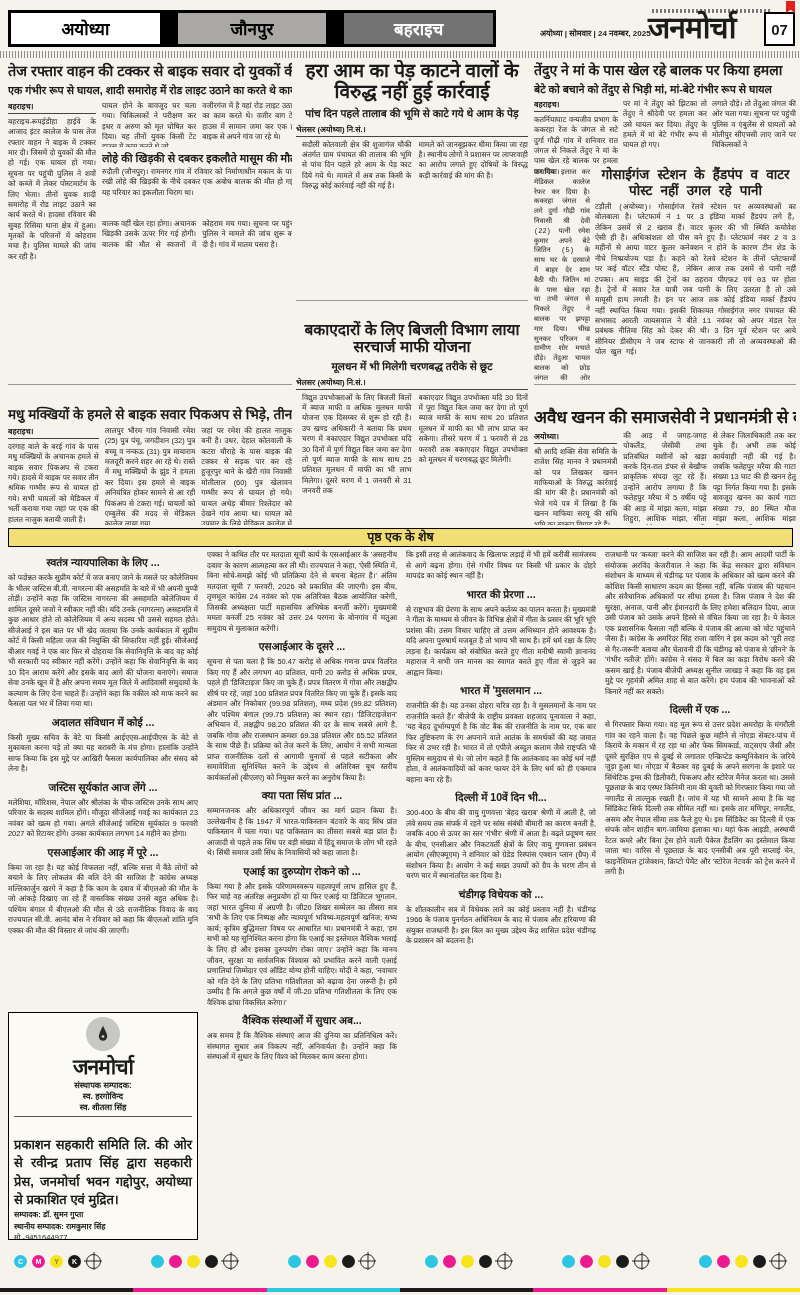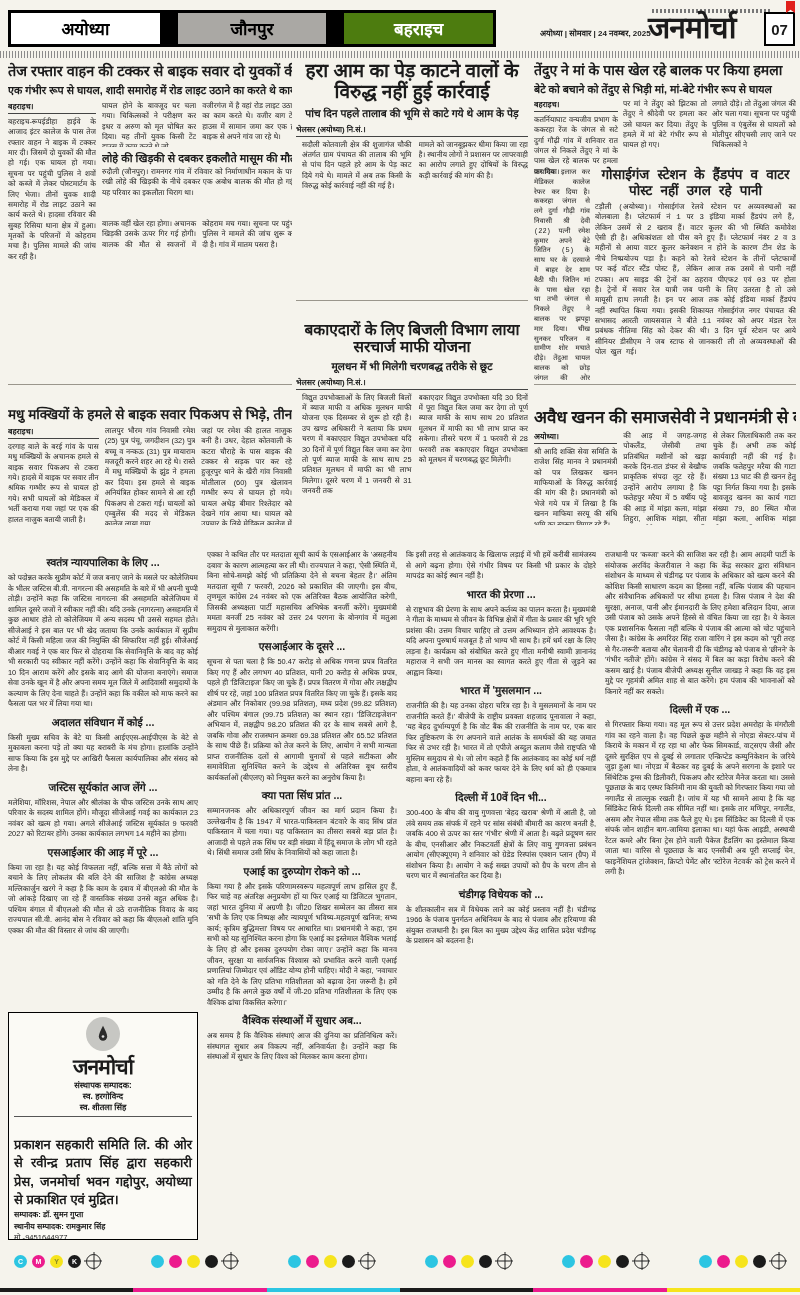--- a/index.html
+++ b/index.html
@@ -13,21 +13,21 @@
   html,body{background:#d8d6d0;}
   body{font-family:"Liberation Sans","DejaVu Sans",sans-serif;color:var(--ink);}
   .page{position:relative;width:800px;height:1295px;background:var(--paper);overflow:hidden;margin:0 auto;}
   .abs{position:absolute;}
 
   
   .city-bar{left:8px;top:10px;width:488px;height:37px;background:#000;display:flex;gap:18px;padding:3px;}
   .city{flex:1;display:flex;align-items:center;justify-content:center;font-weight:bold;font-size:17px;}
   .city.c1{background:#fff;color:#000;}
   .city.c2{background:#aaa8a4;color:#000;}
-  .city.c3{background:#4d7c0f;color:#fff;}
+  .city.c3{background:#737373;color:#fff;}
   .edition-line{left:540px;top:27px;width:110px;font-size:8px;font-weight:bold;white-space:nowrap;}
   .tagline-strip{left:652px;top:9px;width:118px;height:4px;
     background:repeating-linear-gradient(90deg,#777 0 2px,transparent 2px 4px);}
   .masthead-name{left:648px;top:13px;font-size:30px;font-weight:bold;letter-spacing:-1px;line-height:1;}
   .page-box{left:764px;top:12px;width:31px;height:34px;border:2px solid #000;background:#fff;
     display:flex;align-items:center;justify-content:center;font-weight:bold;font-size:15px;}
   .flag{left:786px;top:1px;width:9px;height:12px;background:var(--flagred);
     clip-path:polygon(0 0,100% 0,100% 100%,50% 72%,0 100%);}
   .reg-strip{left:0;top:51px;width:800px;height:7px;
     background:repeating-linear-gradient(90deg,#8b8b8b 0 1px,transparent 1px 3px);}
@@ -247,20 +247,21 @@
       </div>
       <div>
           <p class="body">की आड़ में जगह-जगह पोकलैंड, जेसीबी तथा प्रतिबंधित मशीनों को खड़ा करके दिन-रात डंफर से बेखौफ प्राकृतिक संपदा लूट रहे हैं। उन्होंने आरोप लगाया है कि फतेहपुर मरैया में 5 वर्षीय पट्टे की आड़ में मांझा कला, मांझा तिहुरा, आशिक मांझा, सीता रामपुर होते हुए दशरथ समाधि तक अवैज्ञानिक खनन किया जा रहा है।</p>
         </div>
       <div>
           <p class="body">से लेकर जिलाधिकारी तक कर चुके हैं। अभी तक कोई कार्यवाही नहीं की गई है। जबकि फतेहपुर मरैया की गाटा संख्या 13 घाट की ही खनन हेतु पट्टा निर्गत किया गया है। इसके बावजूद खनन का कार्य गाटा संख्या 79, 80 स्थित मौज मांझा कला, आशिक मांझा सीता रामपुर की गाटा संख्या 80 व 109 में भी जारी है।</p>
         </div>
     </div>
   </article>
 
+  <div class="abs" id="banner">पृष्ठ एक के शेष</div>
 
   <section class="abs" id="bottom">
     <div class="bcol">
       <div class="bcol-flow">
           <div class="seg-heading">स्वतंत्र न्यायपालिका के लिए ...</div>
           <div class="seg-text">को पदोन्नत करके सुप्रीम कोर्ट में जज बनाए जाने के मसले पर कोलेजियम के भीतर जस्टिस बी.वी. नागरत्ना की असहमति के बारे में भी अपनी चुप्पी तोड़ी। उन्होंने कहा कि जस्टिस नागरत्ना की असहमति कोलेजियम में शामिल दूसरे जजों ने स्वीकार नहीं की। यदि उनके (नागरत्ना) असहमति में कुछ आधार होते तो कोलेजियम में अन्य सदस्य भी उससे सहमत होते। सीजेआई ने इस बात पर भी खेद जताया कि उनके कार्यकाल में सुप्रीम कोर्ट में किसी महिला जज की नियुक्ति की सिफारिश नहीं हुई। सीजेआई बीआर गवई ने एक बार फिर से दोहराया कि सेवानिवृत्ति के बाद वह कोई भी सरकारी पद स्वीकार नहीं करेंगे। उन्होंने कहा कि सेवानिवृत्ति के बाद 10 दिन आराम करेंगे और इसके बाद आगे की योजना बनाएंगे। समाज सेवा उनके खून में है और अपना समय मूल जिले में आदिवासी समुदायों के कल्याण के लिए देना चाहते हैं। उन्होंने कहा कि वकील को माफ करने का फैसला पल भर में लिया गया था।</div>
           <div class="seg-heading">अदालत संविधान में कोई ...</div>
           <div class="seg-text">किसी मुख्य सचिव के बेटे या किसी आईएएस-आईपीएस के बेटे से मुकाबला करना पड़े तो क्या यह बराबरी के मंच होगा। हालांकि उन्होंने साफ किया कि इस मुद्दे पर आखिरी फैसला कार्यपालिका और संसद को लेना है।</div>
           <div class="seg-heading">जस्टिस सूर्यकांत आज लेंगे ...</div>
           <div class="seg-text">मलेशिया, मॉरिशस, नेपाल और श्रीलंका के चीफ जस्टिस उनके साथ आए परिवार के सदस्य शामिल होंगे। मौजूदा सीजेआई गवई का कार्यकाल 23 नवंबर को खत्म हो गया। अगले सीजेआई जस्टिस सूर्यकांत 9 फरवरी 2027 को रिटायर होंगे। उनका कार्यकाल लगभग 14 महीने का होगा।</div>

